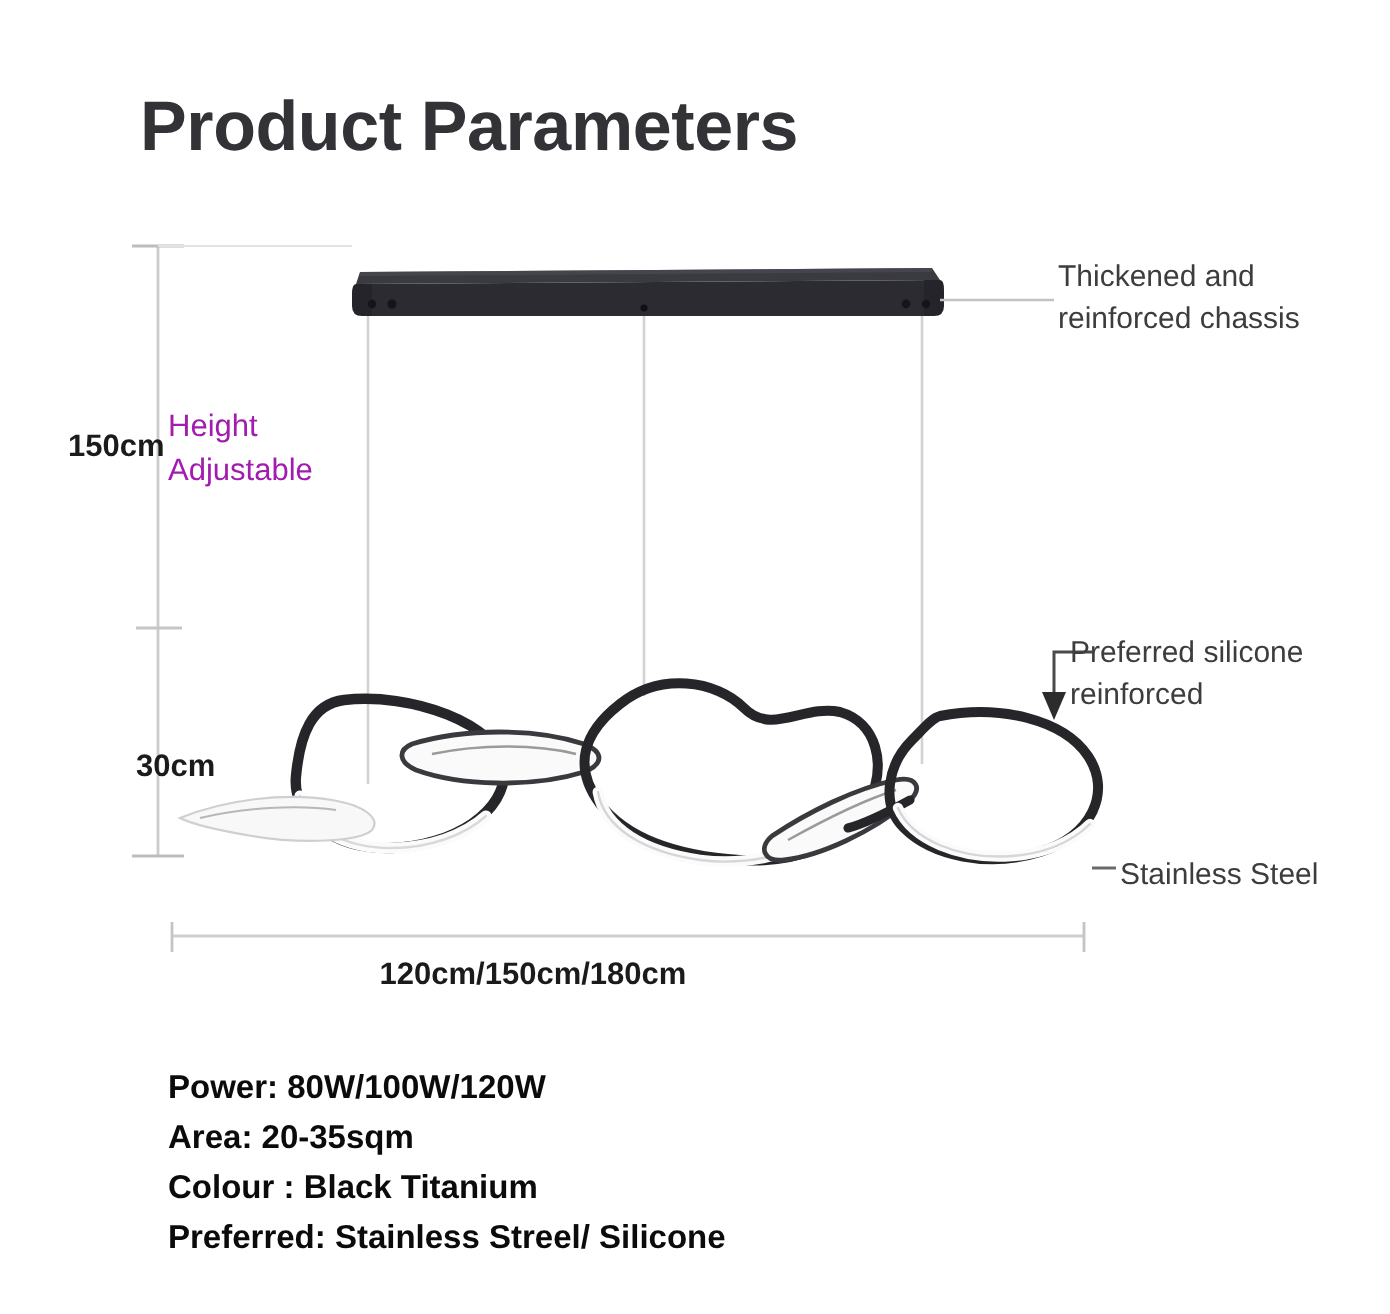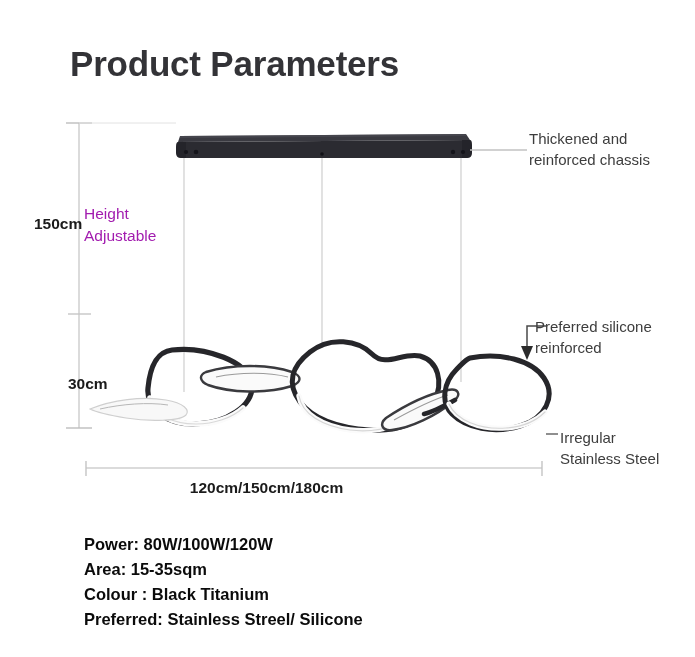--- a/index.html
+++ b/index.html
@@ -223,24 +223,23 @@
     <div>Thickened and</div>
     <div>reinforced chassis</div>
   </div>
 
   <div class="callout" id="callout-silicone">
     <div>Preferred silicone</div>
     <div>reinforced</div>
   </div>
 
   <div class="callout" id="callout-steel">
-    <div>Irregular</div>
     <div>Stainless Steel</div>
   </div>
 
   <div class="specs">
     <div>Power: 80W/100W/120W</div>
-    <div>Area: 15-35sqm</div>
+    <div>Area: 20-35sqm</div>
     <div>Colour : Black Titanium</div>
     <div>Preferred: Stainless Streel/ Silicone</div>
   </div>
 
 </div>
 
 </body></html>

